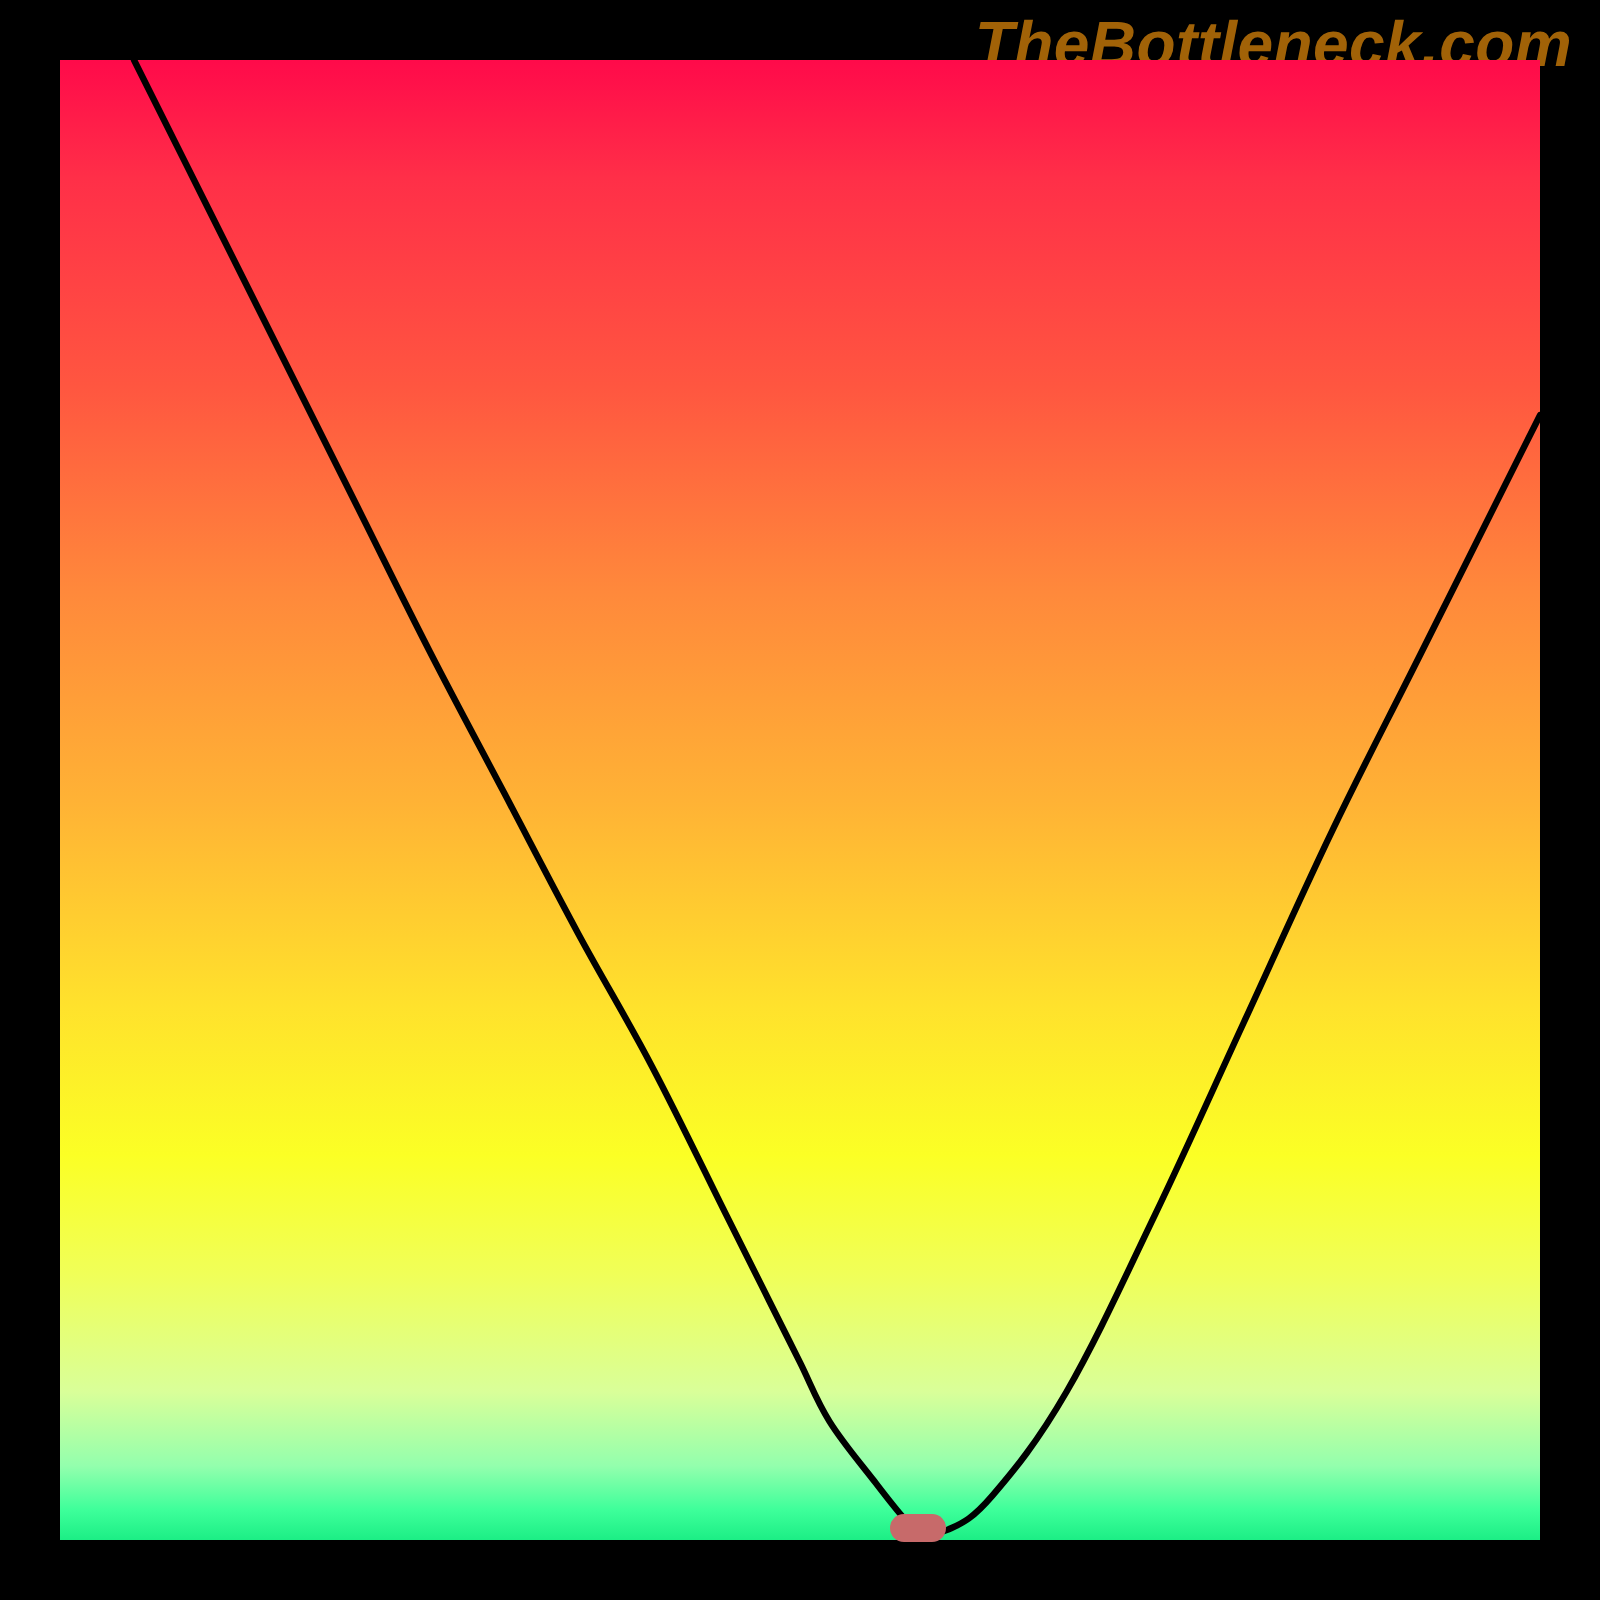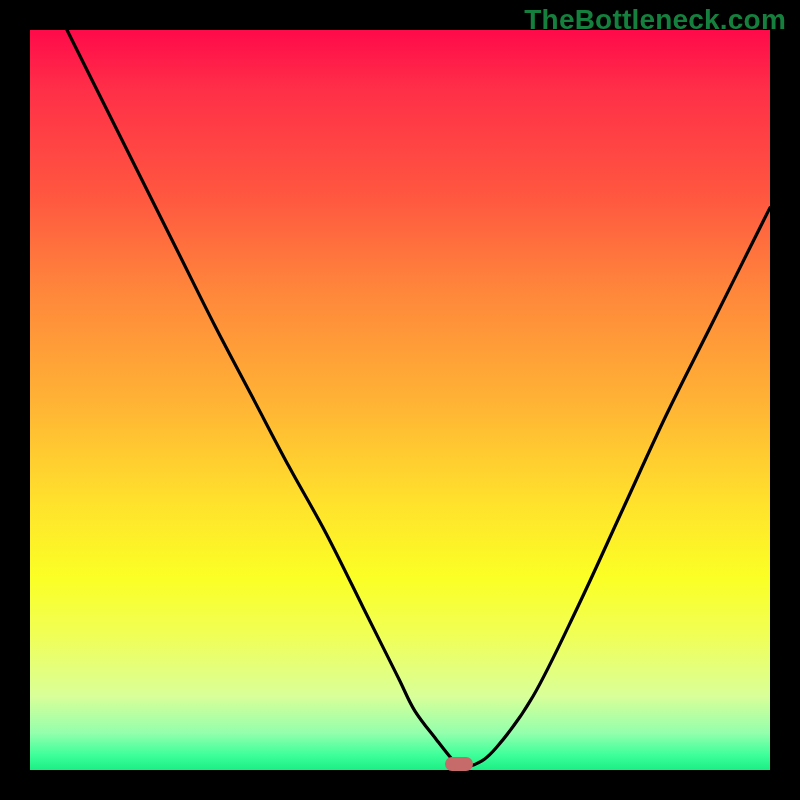--- a/index.html
+++ b/index.html
@@ -16,24 +16,25 @@
     left: 0;
     top: 0;
     width: 800px;
     height: 800px;
     background: #000;
   }
   .watermark {
     position: absolute;
     top: 4px;
     right: 14px;
-    color: #15803d;
-    font-size: 28px;
+    color: #a16207;
+    font-size: 32px;
     font-weight: 600;
     letter-spacing: 0.2px;
+    font-style: italic;
   }
   .plot {
     position: absolute;
     left: 30px;
     top: 30px;
     width: 740px;
     height: 740px;
     background: linear-gradient(to bottom,
       #ff0a4a 0%,
       #ff2f48 8%,

